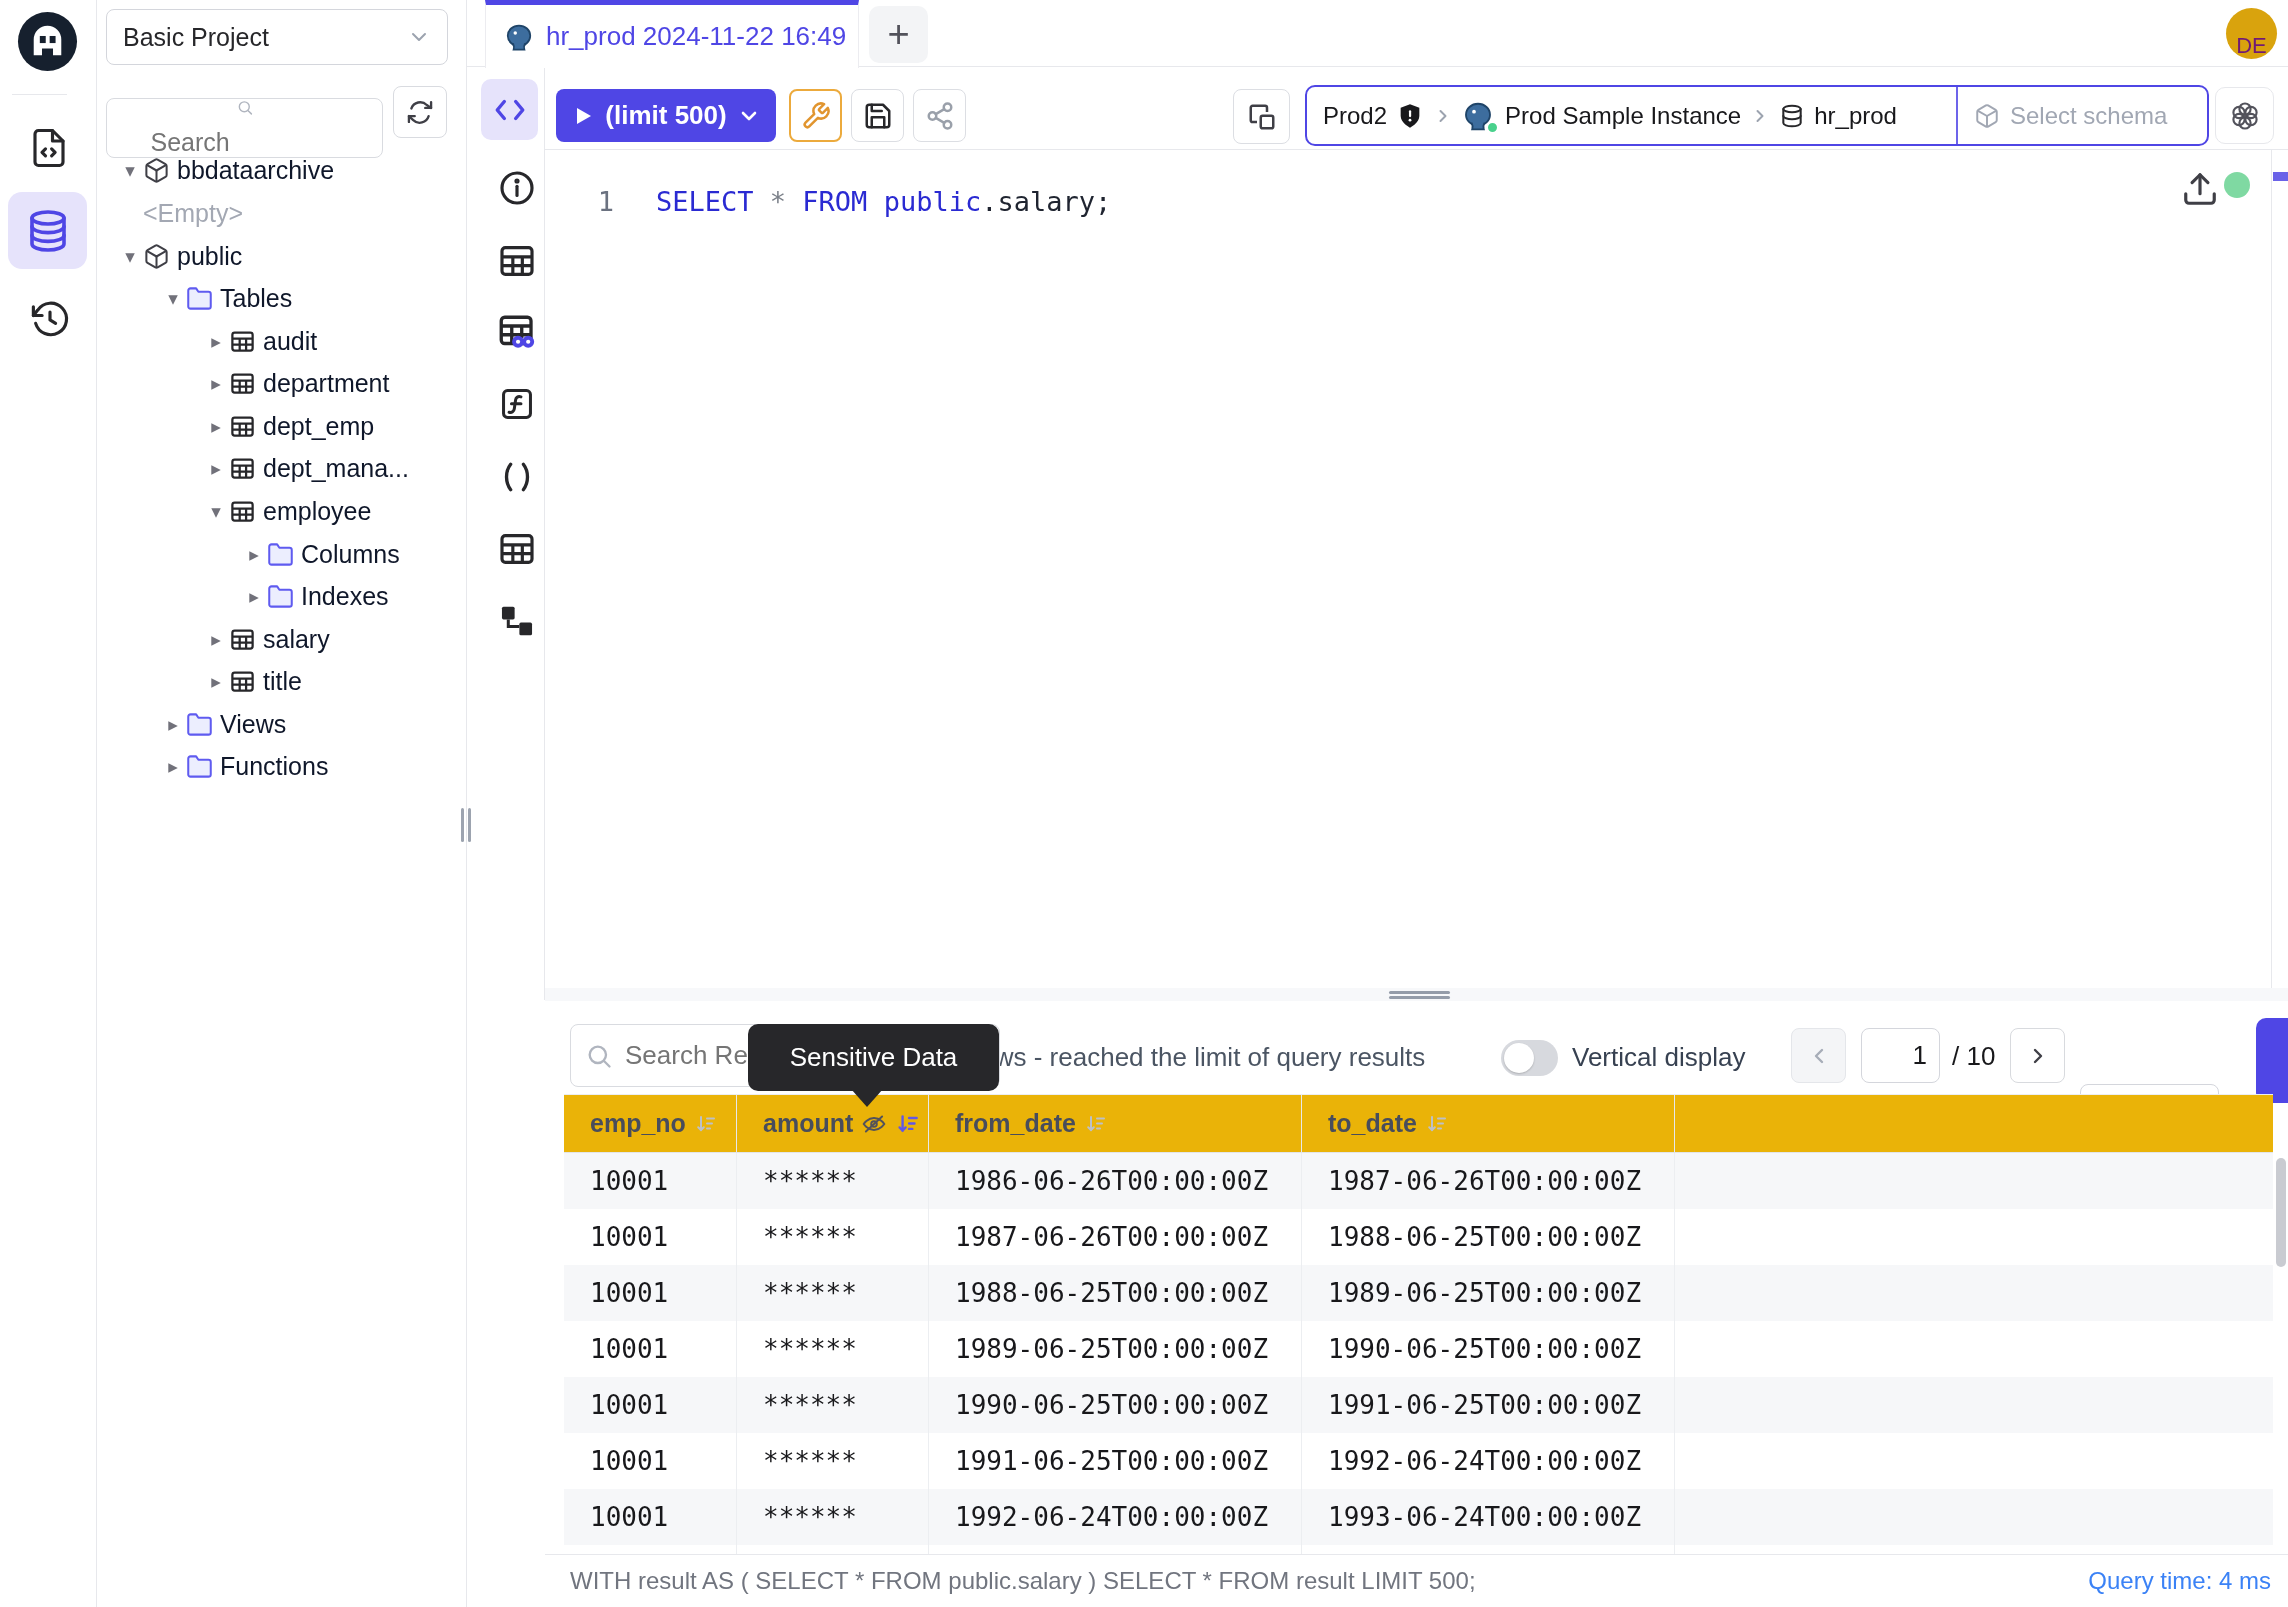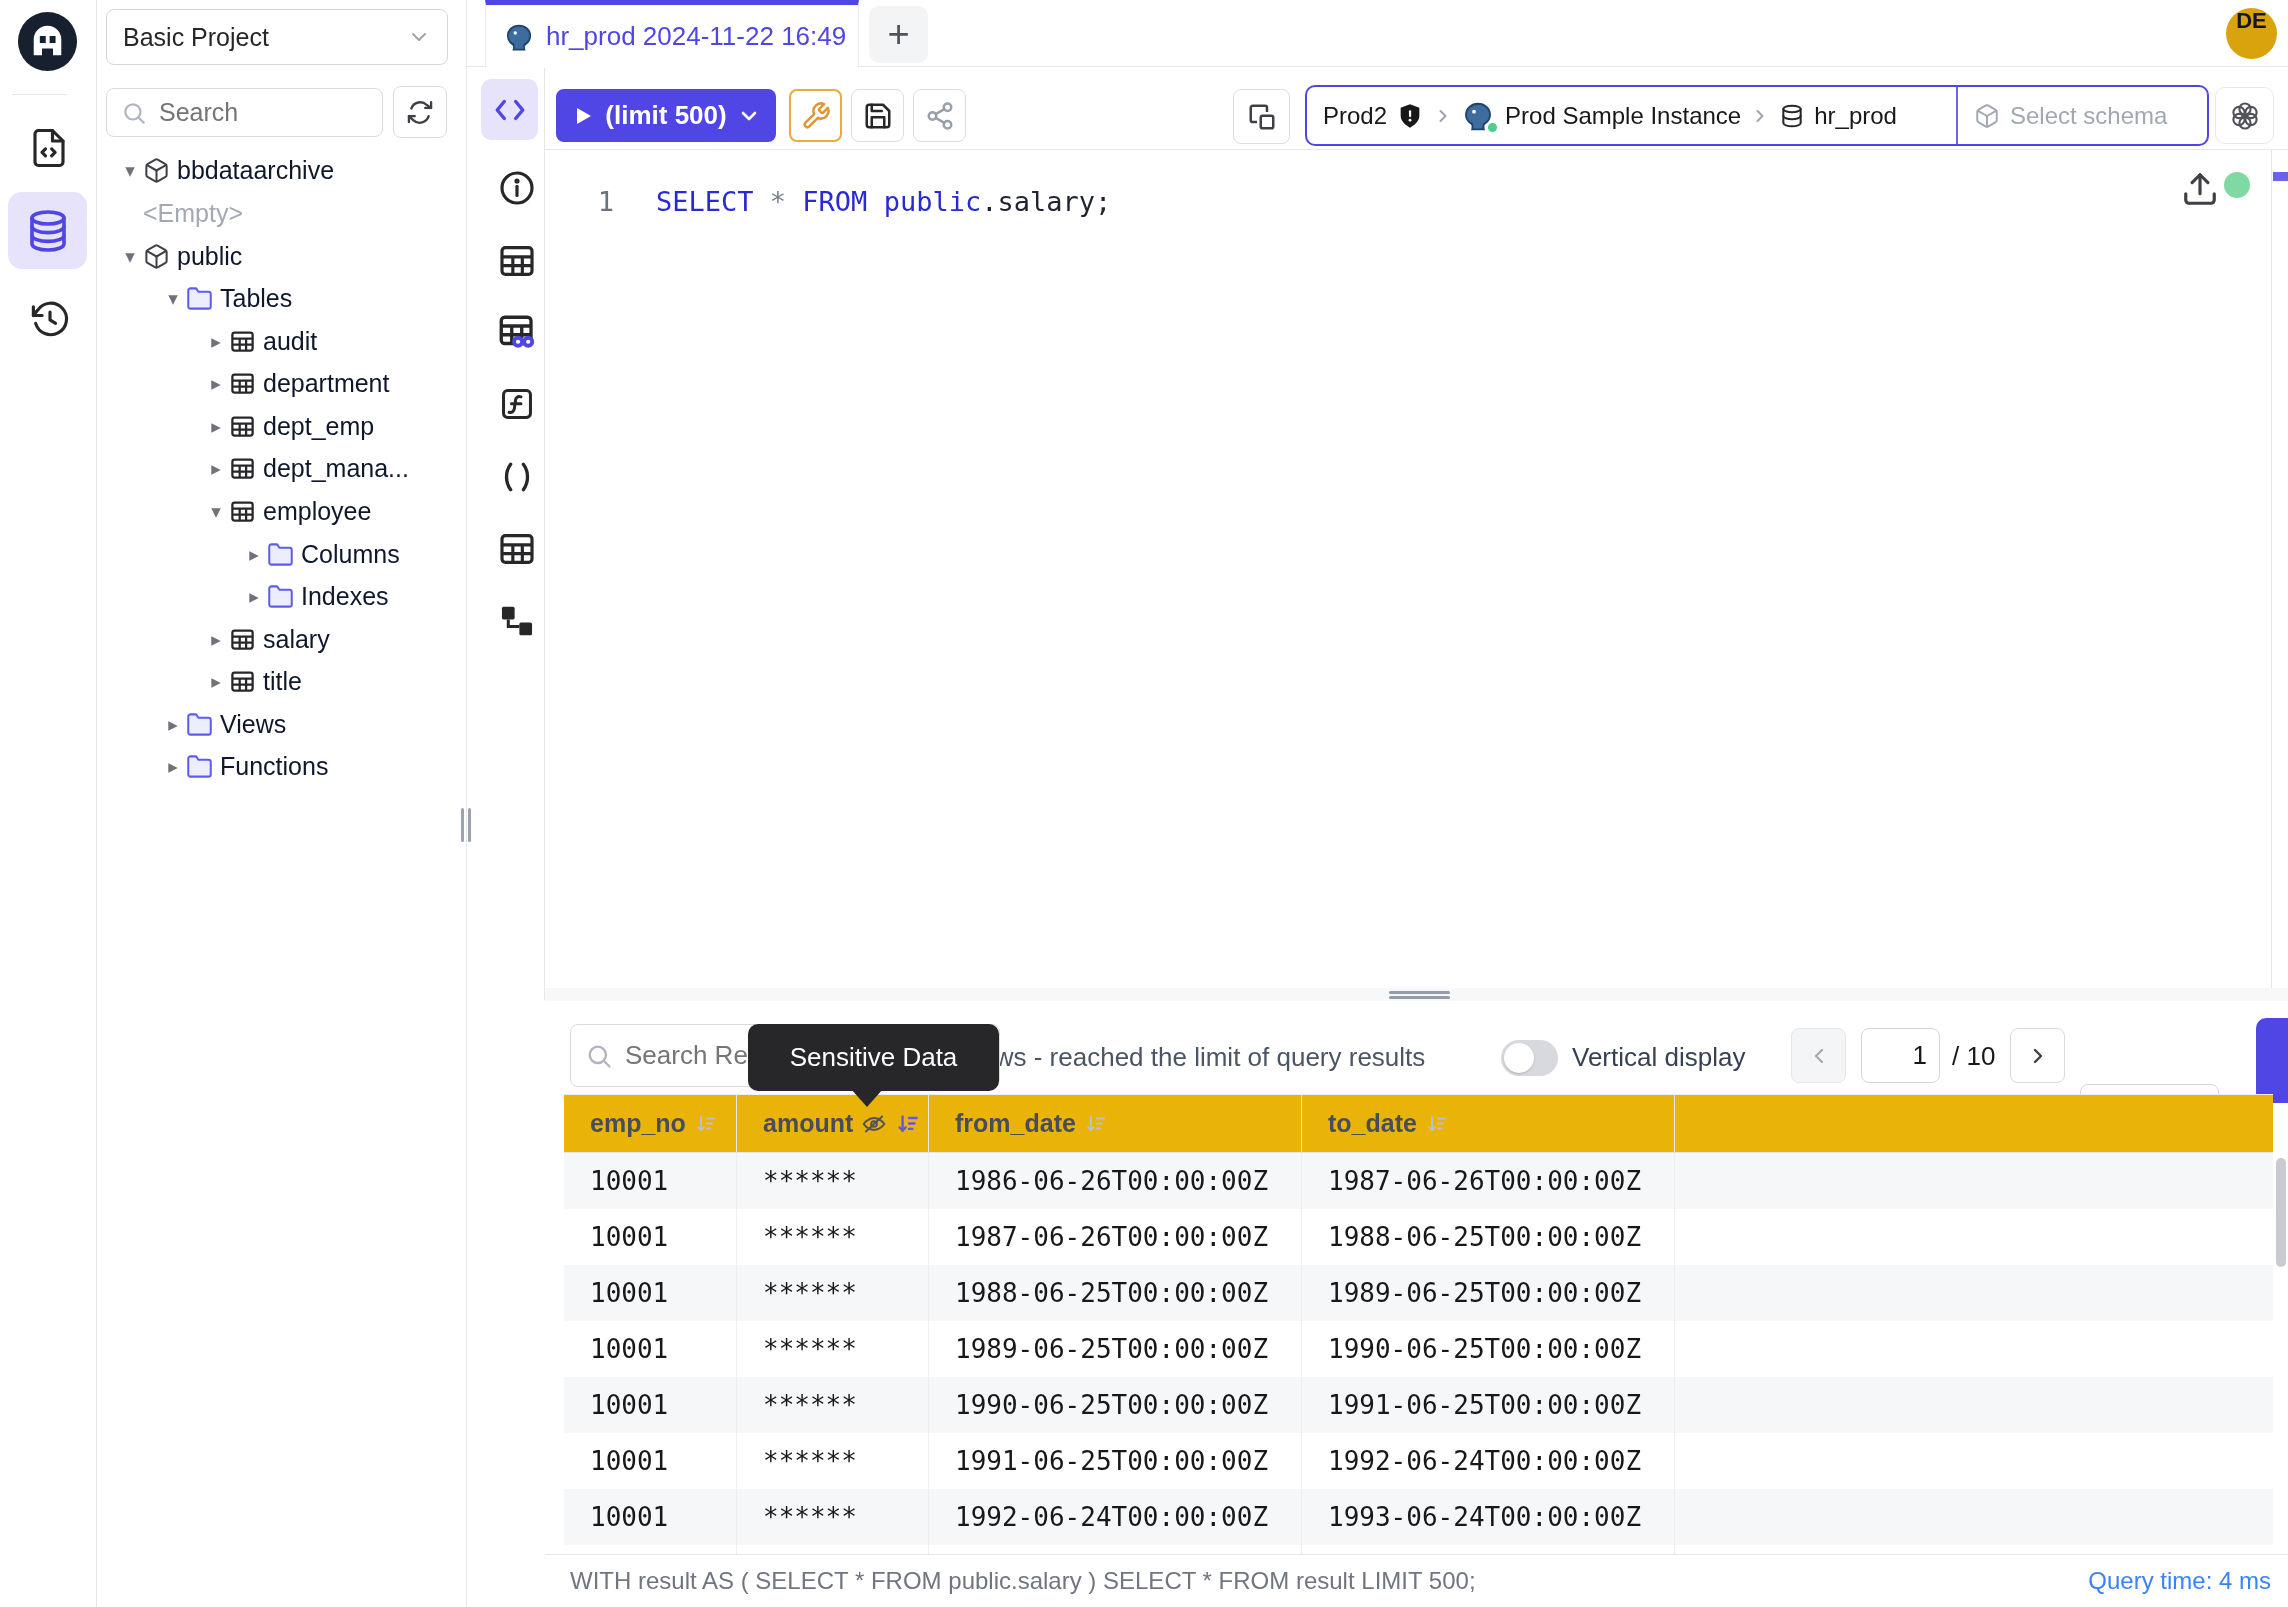--- a/index.html
+++ b/index.html
@@ -33,22 +33,22 @@
 
   
   .tabbar { left:467px; top:0; width:1822px; height:67px; background:#fff; border-bottom:1px solid #e7e8ec; }
   .tab-active { left:485px; top:0; width:374px; height:68px; background:#fff; border-left:1px solid #ececf0;
                 border-right:1px solid #ececf0; border-top:5px solid #4f46e5; display:flex; align-items:center;
                 gap:12px; padding:0 18px; cursor:pointer; z-index:2; }
   .tab-title { color:#4f46e5; font-size:26px; font-weight:500; white-space:nowrap; }
   .tab-dot { width:13px; height:13px; border-radius:50%; background:#9ca3af; }
   .newtab { left:869px; top:6px; width:59px; height:57px; background:#f3f4f6; border-radius:10px;
             display:flex; align-items:center; justify-content:center; font-size:38px; color:#52525b; cursor:pointer; }
-  .avatar { left:2226px; top:8px; width:51px; height:51px; border-radius:50%; background:#d9a30d; color:#0f172a;
-            font-size:22px; font-weight:bold; display:flex; align-items:flex-start; justify-content:center; }
+  .avatar { left:2226px; top:8px; width:51px; height:51px; border-radius:50%; background:#d9a30d; color:#701a75;
+            font-size:22px; font-weight:normal; display:flex; align-items:flex-end; justify-content:center; }
 
   
   .toolbar-border { left:545px; top:149px; width:1744px; height:1px; background:#e7e8ec; }
   .vline { left:544px; top:67px; width:1px; height:933px; background:#e7e8ec; }
   .codebtn { left:481px; top:79px; width:57px; height:61px; background:#e6e3fb; border-radius:10px;
              display:flex; align-items:center; justify-content:center; cursor:pointer; }
   .runbtn { left:556px; top:89px; width:220px; height:53px; background:#4f46e5; border-radius:8px; color:#fff;
             display:flex; align-items:center; justify-content:center; gap:10px; font-size:26px; font-weight:600; cursor:pointer; }
   .sqbtn { width:53px; height:53px; border-radius:8px; background:#fff; display:flex; align-items:center;
            justify-content:center; cursor:pointer; border:1px solid #dcdee3; }
@@ -163,21 +163,21 @@
 <div>
   <div class="abs sidebar"></div>
 
   <div class="abs selectbox" style="left:106px;top:9px;width:342px;height:56px;">
     <span>Basic Project</span>
     <svg width="24" height="24" viewBox="0 0 24 24" fill="none" stroke="#9ca3af" stroke-width="2" stroke-linecap="round" stroke-linejoin="round">
       <polyline points="6 9 12 15 18 9"></polyline>
     </svg>
   </div>
 
-  <div class="abs inputbox" style="left:106px;top:88px;width:277px;height:49px;">
+  <div class="abs inputbox" style="left:106px;top:98px;width:277px;height:60px;flex-direction:column;">
     <svg width="26" height="26" viewBox="0 0 24 24" fill="none" stroke="#b0b5bf" stroke-width="2" stroke-linecap="round">
       <circle cx="11" cy="11" r="7"></circle>
         <line x1="16.5" y1="16.5" x2="21" y2="21"></line>
     </svg>
     <input class="ph" style="border: none; outline: none; width: 188px; font-size: 25px; font-family: inherit;" placeholder="Search">
   </div>
   <div class="abs sqbtn" style="left:393px;top:86px;width:54px;height:52px;border-color:#d9dbe0;">
     <svg width="28" height="28" viewBox="0 0 24 24" fill="none" stroke="#3f3f46" stroke-width="2" stroke-linecap="round" stroke-linejoin="round">
       <path d="M21.5 3.5v5h-5"></path>
         <path d="M2.5 20.5v-5h5"></path>

